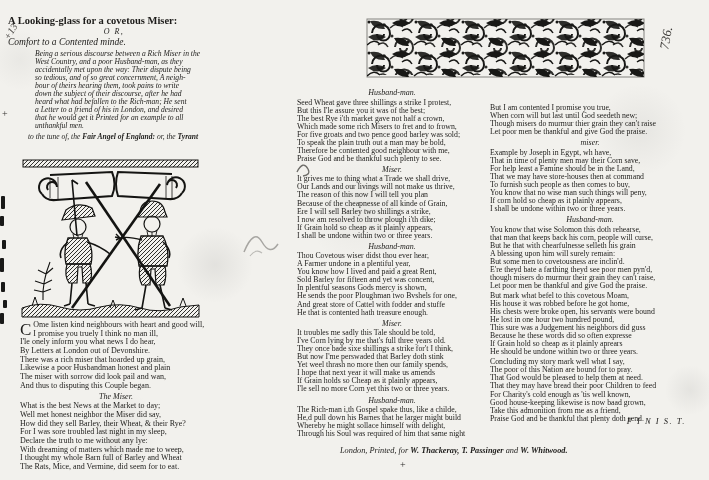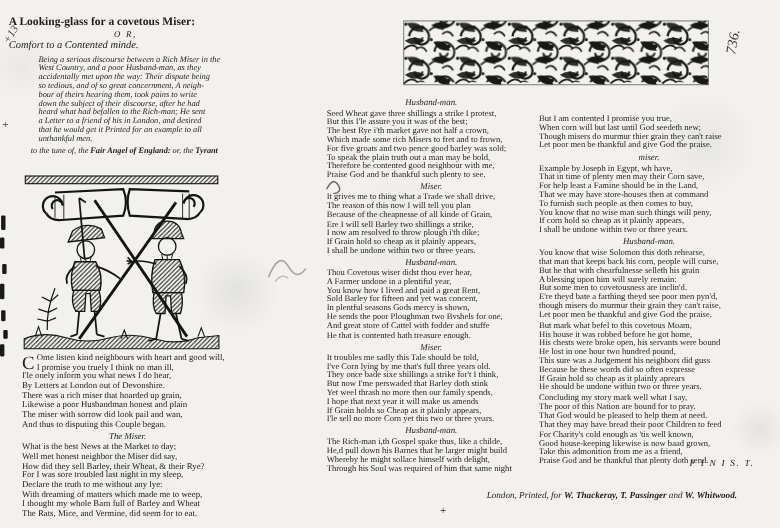--- a/index.html
+++ b/index.html
@@ -33,21 +33,21 @@
   
   .ornament{position:absolute;left:366px;top:17px;}
   .col{position:absolute;}
   .col .vline{font-size:7.8px;line-height:8.05px;white-space:nowrap;}
   .col .stanza{margin-bottom:2px;}
   .col .stanza-header{margin:2px 0 1px 0;line-height:9.5px;}
   .col2{left:297px;top:86px;width:190px;}
   .col3{left:490px;top:104px;width:200px;}
   .finis{position:absolute;left:490px;top:416px;width:196px;text-align:right;
          padding-right:8px;font-style:italic;font-size:8.5px;letter-spacing:1.5px;}
-  .imprint{position:absolute;left:340px;top:446px;width:330px;text-align:right;
+  .imprint{position:absolute;left:340px;top:446px;width:330px;text-align:left;
            font-style:italic;font-size:8.3px;white-space:nowrap;}
   .imprint .b{font-weight:bold;}
   
   .hw{position:absolute;font-style:italic;color:#4c4a47;}
   .hw-topleft{left:2px;top:26px;font-size:10px;transform:rotate(-58deg);}
   .hw-cross{left:2px;top:108px;font-size:10px;color:#33312f;font-style:normal;}
   .hw-pagenum{left:655px;top:30px;font-size:13px;transform:rotate(-80deg);color:#3d3b38;}
   .hw-bottom{left:400px;top:459px;font-size:10px;color:#2a2927;font-style:normal;}
   .ink-dash{position:absolute;background:#191918;width:4px;border-radius:1px;}
   .smudge{position:absolute;}
@@ -188,20 +188,21 @@
         <div class="vline">The best Rye i'th market gave not half a crown,</div>
         <div class="vline">Which made some rich Misers to fret and to frown,</div>
         <div class="vline">For five groats and two pence good barley was sold;</div>
         <div class="vline">To speak the plain truth out a man may be bold,</div>
         <div class="vline">Therefore be contented good neighbour with me,</div>
         <div class="vline">Praise God and be thankful such plenty to see.</div>
       </div>
       <div class="stanza">
         <div class="stanza-header">Miser.</div>
         <div class="vline">It grives me to thing what a Trade we shall drive,</div>
+        <div class="vline">Our Lands and our livings will not make us thrive,</div>
         <div class="vline">The reason of this now I will tell you plan</div>
         <div class="vline">Because of the cheapnesse of all kinde of Grain,</div>
         <div class="vline">Ere I will sell Barley two shillings a strike,</div>
         <div class="vline">I now am resolved to throw plough i'th dike;</div>
         <div class="vline">If Grain hold so cheap as it plainly appears,</div>
         <div class="vline">I shall be undone within two or three years.</div>
       </div>
       <div class="stanza">
         <div class="stanza-header">Husband-man.</div>
         <div class="vline">Thou Covetous wiser didst thou ever hear,</div>

